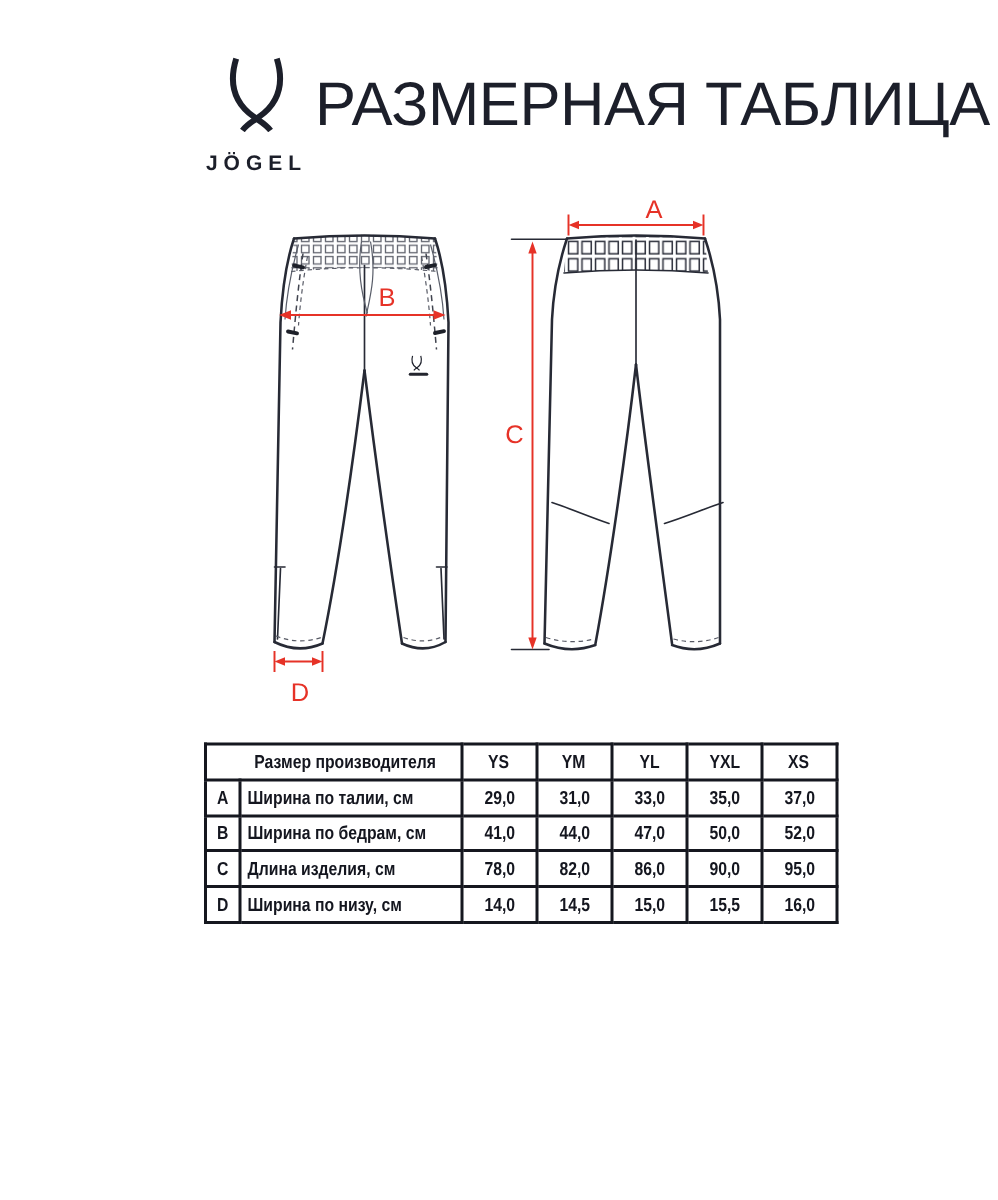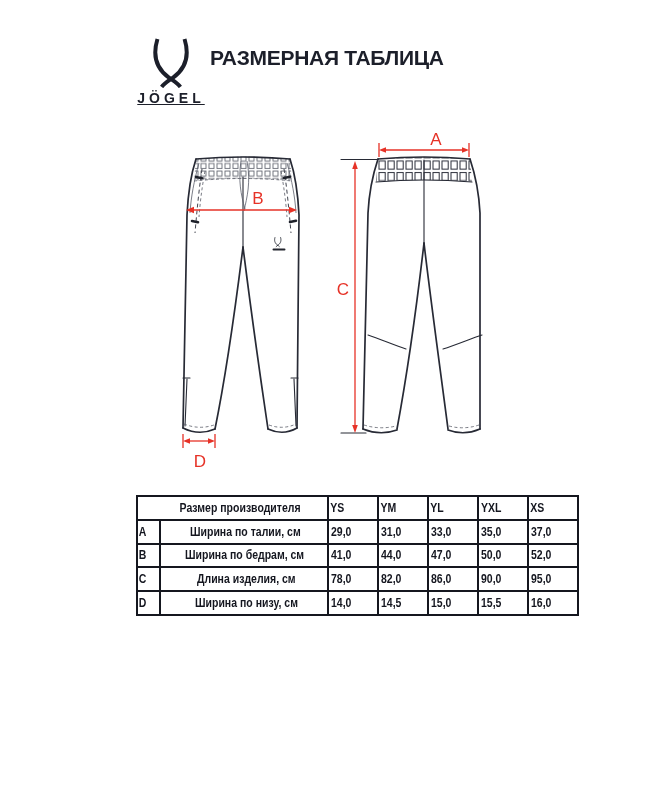--- a/index.html
+++ b/index.html
@@ -2,44 +2,44 @@
 <html><head>
 <meta charset="utf-8">
 <style>
   html,body{margin:0;padding:0;background:#ffffff;}
   .page{position:relative;width:665px;height:800px;background:#ffffff;overflow:hidden;
         font-family:"Liberation Sans",sans-serif;color:#15171f;}
 
   
   .brand{position:absolute;left:130px;top:38px;width:82px;text-align:center;}
   .brand svg{display:block;margin:0 auto;}
-  .brand-word{margin-top:2px;font-size:14px;font-weight:700;letter-spacing:4px;color:#1c1f2a;text-decoration:underline;}
-  .title{position:absolute;left:210px;top:46px;font-size:21px;font-weight:700;
+  .brand-word{margin-top:12px;font-size:14px;font-weight:700;letter-spacing:4px;color:#1c1f2a;}
+  .title{position:absolute;left:210px;top:46px;font-size:41px;font-weight:400;
          letter-spacing:-.3px;color:#1c1f2a;white-space:nowrap;}
 
   
   .drawing{position:absolute;left:0;top:125px;}
   .outline{fill:none;stroke:#272a35;stroke-width:1.7;stroke-linecap:round;stroke-linejoin:round;}
   .thin{fill:none;stroke:#272a35;stroke-width:1.1;stroke-linecap:round;}
   .faint{fill:none;stroke:#595d69;stroke-width:.8;}
   .dashed{fill:none;stroke:#41444f;stroke-width:1;stroke-dasharray:4 3;}
   .dashedthin{fill:none;stroke:#585b66;stroke-width:.8;stroke-dasharray:3 2.5;}
   .bartack{stroke:#1d2029;stroke-width:2.6;stroke-linecap:round;}
   .dim{stroke:#e63227;stroke-width:1.3;fill:none;}
   .dimfill{fill:#e63227;stroke:none;}
   .dimlabel{fill:#e63227;font-size:17px;font-weight:400;font-family:"Liberation Sans",sans-serif;}
   .vmark{fill:none;stroke:#1c1f2a;stroke-width:3.8;stroke-linecap:butt;}
   .vmark-mini{fill:none;stroke:#1d2029;stroke-width:8;stroke-linecap:butt;}
 
   
   #size-table{position:absolute;left:136px;top:495px;border-collapse:collapse;
               table-layout:fixed;color:#14161f;}
-  #size-table td{border:2px solid #15171f;height:21.8px;padding:0;
+  #size-table td{border:2px solid #15171f;height:21.8px;padding:0;text-align:center;
                  font-size:12.5px;font-weight:700;overflow:hidden;white-space:nowrap;}
-  #size-table td.lbl{text-align:center;padding-left:24px;}
+  #size-table td.lbl{text-align:left;padding-left:4px;}
   #size-table td.lbl.center{text-align:center;padding-left:16px;}
   .cmp{display:inline-block;transform:scaleX(.84);transform-origin:50% 50%;white-space:nowrap;}
   td.lbl:not(.center) .cmp{transform-origin:0 50%;}
 </style>
 </head>
 <body>
 
 <div class="page">
 
   <div class="brand">

